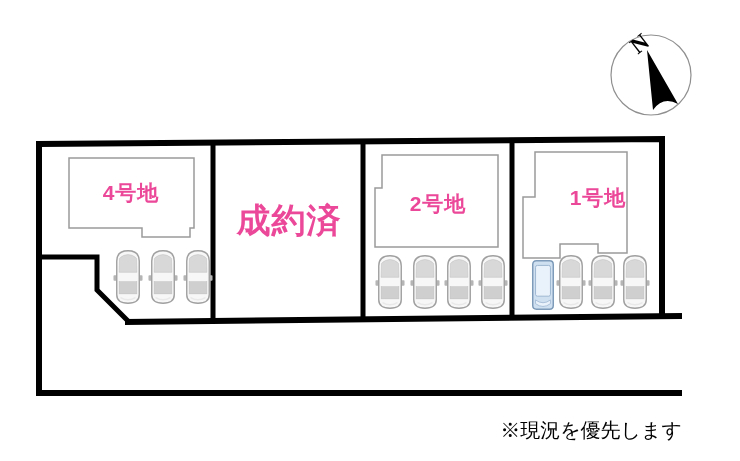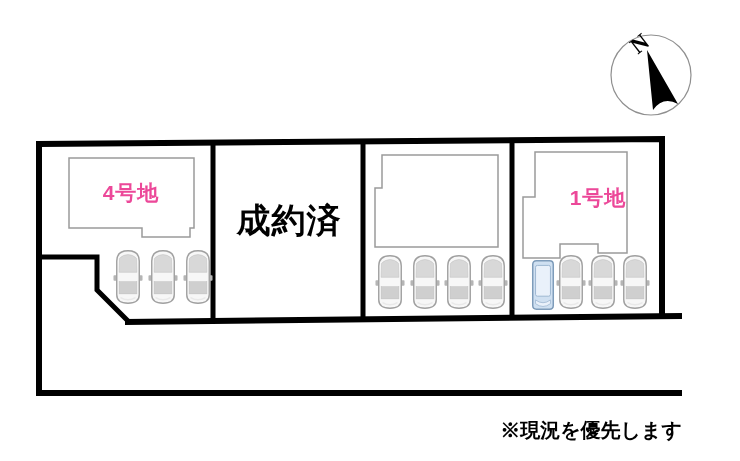--- a/index.html
+++ b/index.html
@@ -14,36 +14,36 @@
   .lot-label{
     position:absolute;
     transform:translate(-50%,-50%);
     font-weight:700;
     font-size:21px;
     color:#ec4899;
     white-space:nowrap;
     letter-spacing:1px;
   }
   .lot-label.sold{
-    color:#000000;
+    color:#ec4899;
     font-size:34px;
   }
   .compass-n{
     position:absolute;
     left:640px;top:44px;
     transform:translate(-50%,-50%) rotate(-38deg);
     font-family:"Liberation Serif", serif;
     font-weight:700;
     font-size:23px;
     color:#000;
   }
   .note{
     position:absolute;
     right:58px;top:417px;
-    font-weight:700;
+    font-weight:400;
     font-size:20px;
     color:#000;
     white-space:nowrap;
   }
 </style>
 </head>
 <body>
 
 <div class="canvas">
 
@@ -95,19 +95,20 @@
     <use href="#car" x="620" y="252" width="30" height="60"></use>
 
     <g>
       <circle cx="651" cy="75" r="40" fill="#ffffff" stroke="#8f8f8f" stroke-width="1.2"></circle>
       <path d="M647,50 L678,104 Q663,96 653,110 Z" fill="#000"></path>
     </g>
   </svg>
 
   <div class="lot-label" style="left:131px;top:193px">4号地</div>
   <div class="lot-label sold" style="left:289px;top:221px">成約済</div>
+  <div class="lot-label" style="left:438px;top:204px">2号地</div>
   <div class="lot-label" style="left:598px;top:198px">1号地</div>
 
   <div class="compass-n">N</div>
 
   <div class="note">※現況を優先します</div>
 
 </div>
 
 </body></html>

